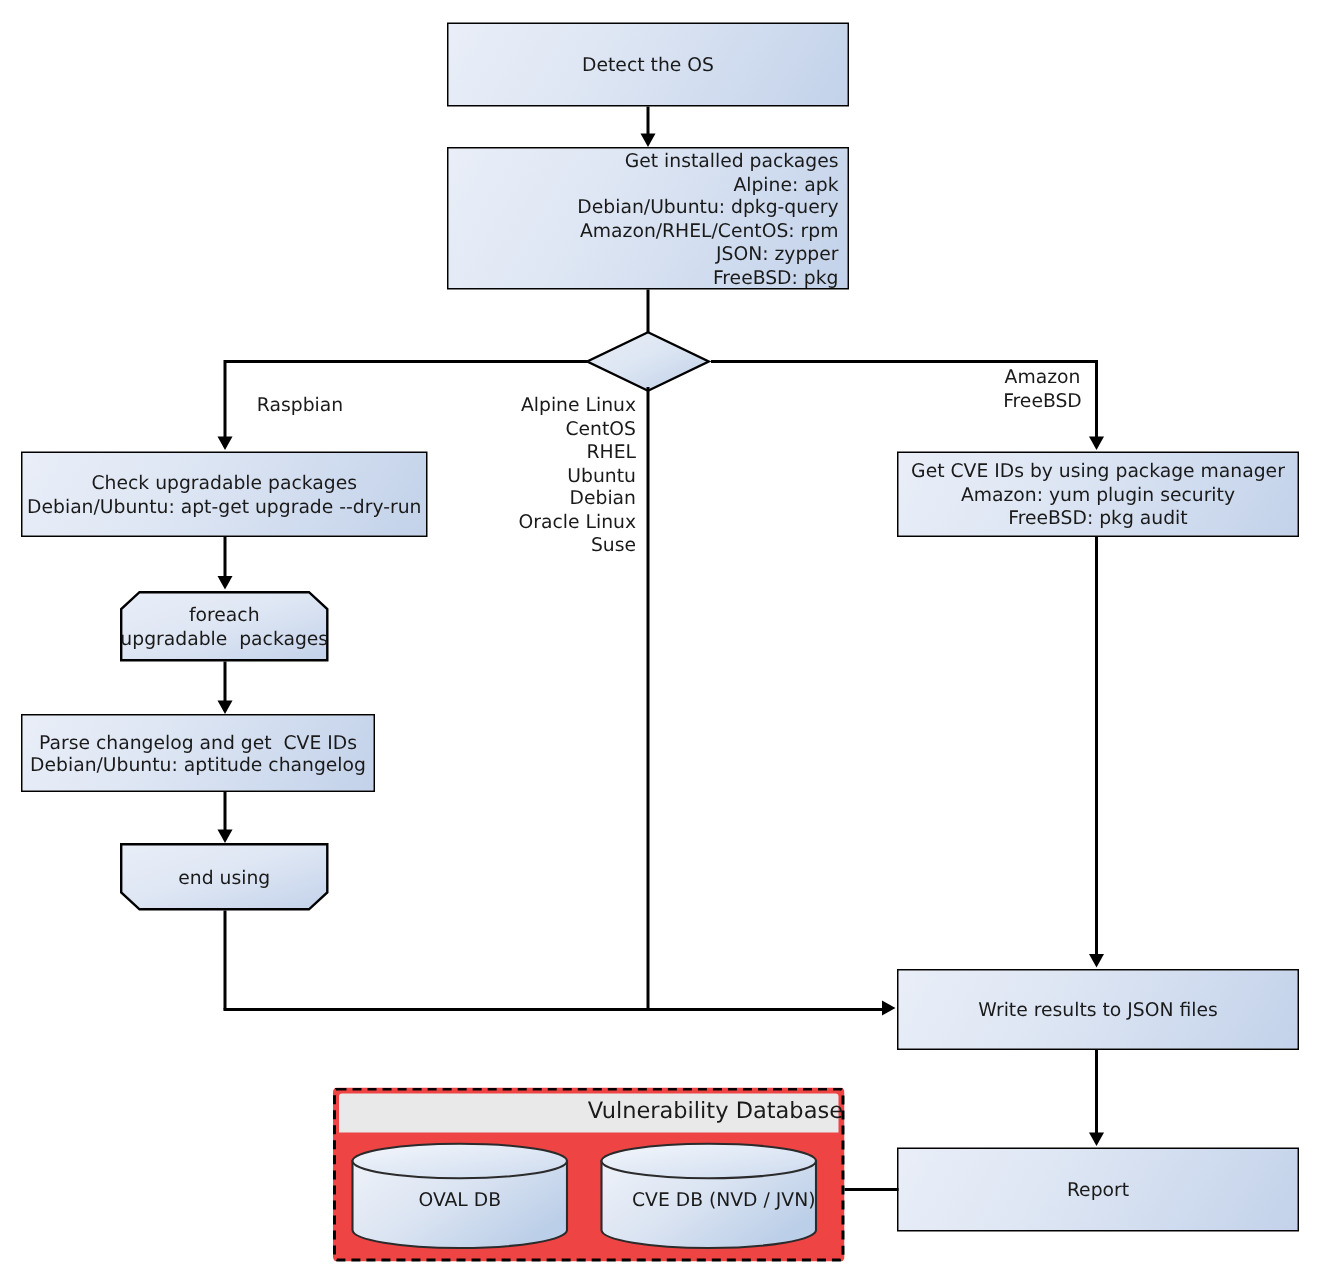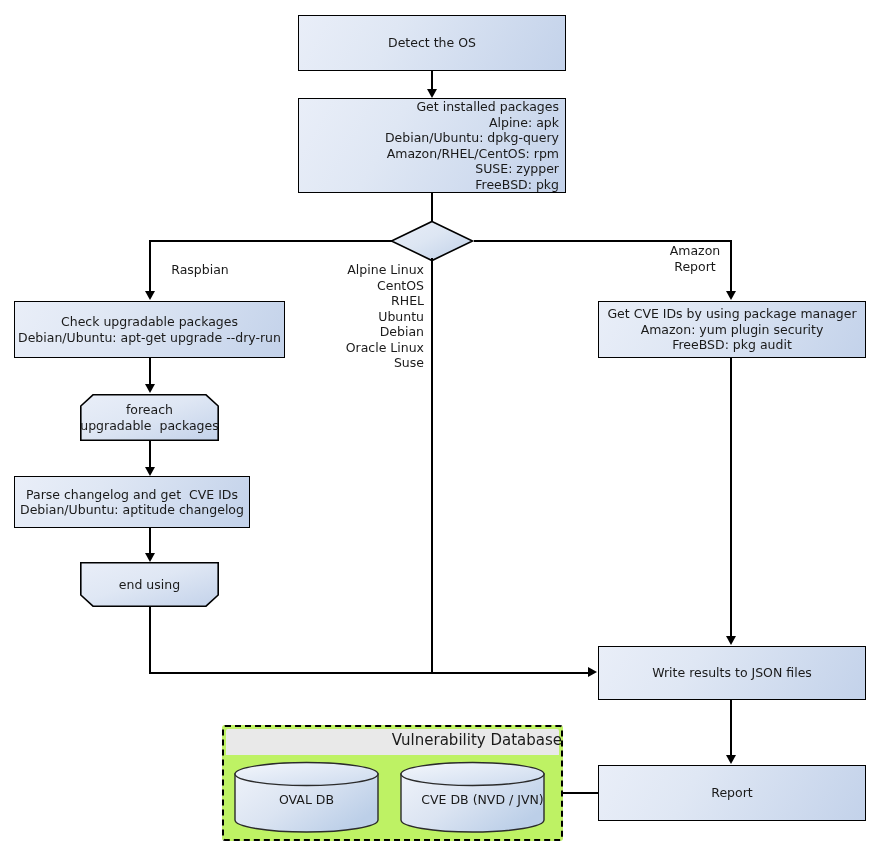--- a/index.html
+++ b/index.html
@@ -66,21 +66,21 @@
     line-height: 15.5px;
     color: #1a1a1a;
     white-space: pre;
   }
   .edge-label.right { text-align: right; }
   .edge-label.center { text-align: center; }
   .group-box {
     position: absolute;
     box-sizing: border-box;
     border: 2px dashed #000000;
-    background: #bef264;
+    background: #ef4444;
     border-radius: 3px;
   }
   .group-head {
     position: absolute;
     left: 2px; right: 2px; top: 2px;
     height: 26px;
     background: #e9e9e9;
     border-radius: 2px 2px 0 0;
   }
   .group-title {
@@ -109,21 +109,21 @@
 
   <div class="node proc" style="left:298px; top:15px; width:268px; height:56px;text-align:right;">Detect the OS</div>
 
   <div class="edge v" style="left:431px; top:71px; height:19px;"></div>
   <div class="arrow-down" style="left:426.5px; top:89px;"></div>
 
   <div class="node proc ralign" style="left:298px; top:98px; width:268px; height:95px;">Get installed packages
 Alpine: apk
 Debian/Ubuntu: dpkg-query
 Amazon/RHEL/CentOS: rpm
-SUSE: zypper
+JSON: zypper
 FreeBSD: pkg</div>
 
   <div class="edge v" style="left:431px; top:193px; height:30px;"></div>
 
   <svg class="shape-svg" style="left:390px; top:220px;" width="84" height="42" viewBox="0 0 84 42">
     <defs>
       <linearGradient id="gradDiamond" x1="0" y1="0" x2="1" y2="1">
         <stop offset="0%" stop-color="#e9eef8"></stop>
         <stop offset="45%" stop-color="#dde6f3"></stop>
         <stop offset="100%" stop-color="#bfd0e8"></stop>
@@ -144,21 +144,21 @@
 
   <div class="edge-label center" style="left:130px; top:262px; width:140px;">Raspbian</div>
   <div class="edge-label right" style="left:300px; top:262px; width:124px;">Alpine Linux
 CentOS
 RHEL
 Ubuntu
 Debian
 Oracle Linux
 Suse</div>
   <div class="edge-label center" style="left:625px; top:243px; width:140px;">Amazon
-Report</div>
+FreeBSD</div>
 
   <div class="node proc" style="left:14px; top:301px; width:271px; height:57px;">Check upgradable packages
 Debian/Ubuntu: apt-get upgrade --dry-run</div>
 
   <div class="edge v" style="left:149.2px; top:358px; height:27px;"></div>
   <div class="arrow-down" style="left:144.5px; top:384px;"></div>
 
   <svg class="shape-svg" style="left:80px; top:394px;" width="139" height="47" viewBox="0 0 139 47">
     <defs>
       <linearGradient id="gradLoopA" x1="0" y1="0" x2="1" y2="1">

